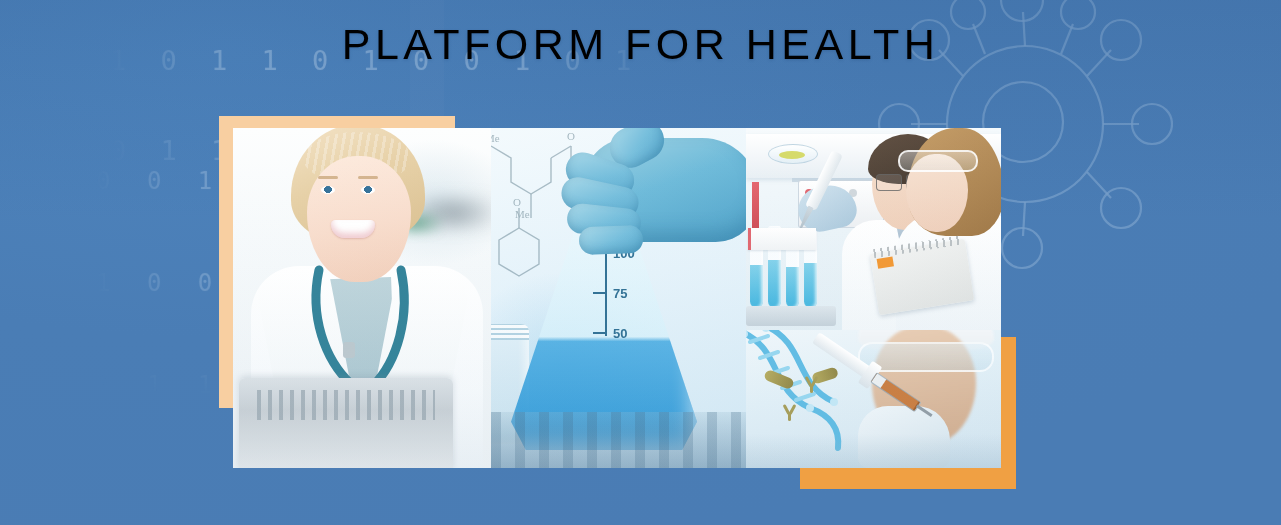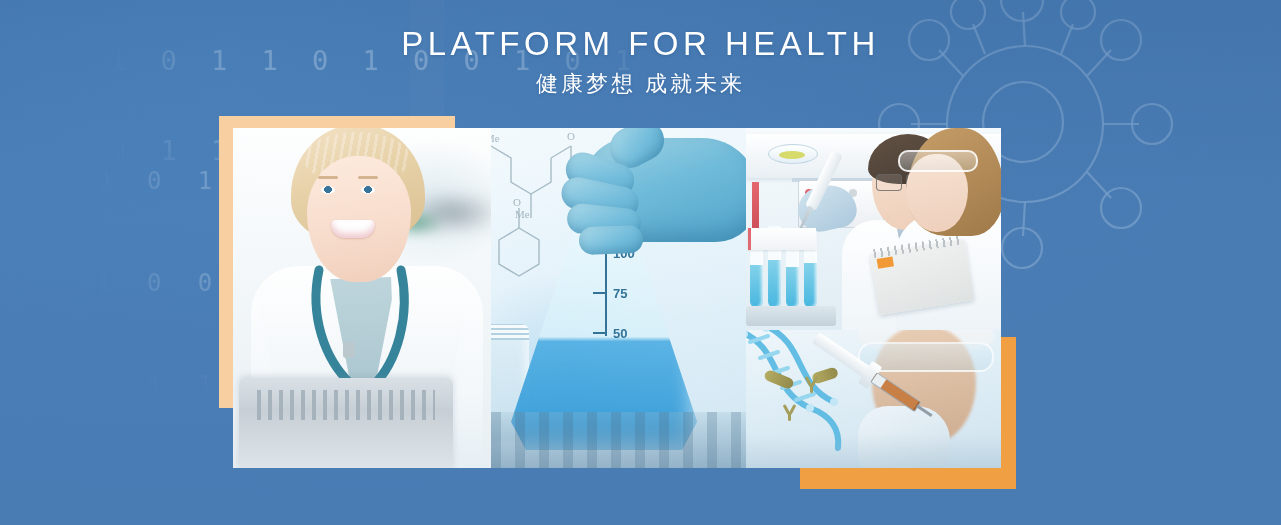--- a/index.html
+++ b/index.html
@@ -71,22 +71,22 @@
   }
   .virus svg{ width:100%; height:100%; display:block; }
 
   
   .headings{
     position:absolute; left:0; right:0; top:24px;
     text-align:center;
     z-index:6;
   }
   .main-title{
-    color:#ffffff;
-    font-size:33px;
+    color:#000000;
+    font-size:43px;
     font-weight:400;
     letter-spacing:4.5px;
     line-height:40px;
     text-shadow:0 1px 3px rgba(30,70,120,.28);
   }
   .sub-title{
     color:#ffffff;
     font-size:22px;
     font-weight:400;
     letter-spacing:3px;
@@ -603,21 +603,20 @@
             <circle cx="95" cy="40" r="17"></circle>
         </g>
       </g>
     </svg>
   </div>
 
   <div class="bg-vignette"></div>
 
   <div class="headings">
     <div class="main-title">PLATFORM  FOR  HEALTH</div>
-    <div class="sub-title">健康梦想  成就未来</div>
   </div>
 
   <div class="collage">
 
     <div class="frame frame-tl"></div>
     <div class="frame frame-br"></div>
 
     <div class="photos">
 
       <div class="photo p-doctor">

